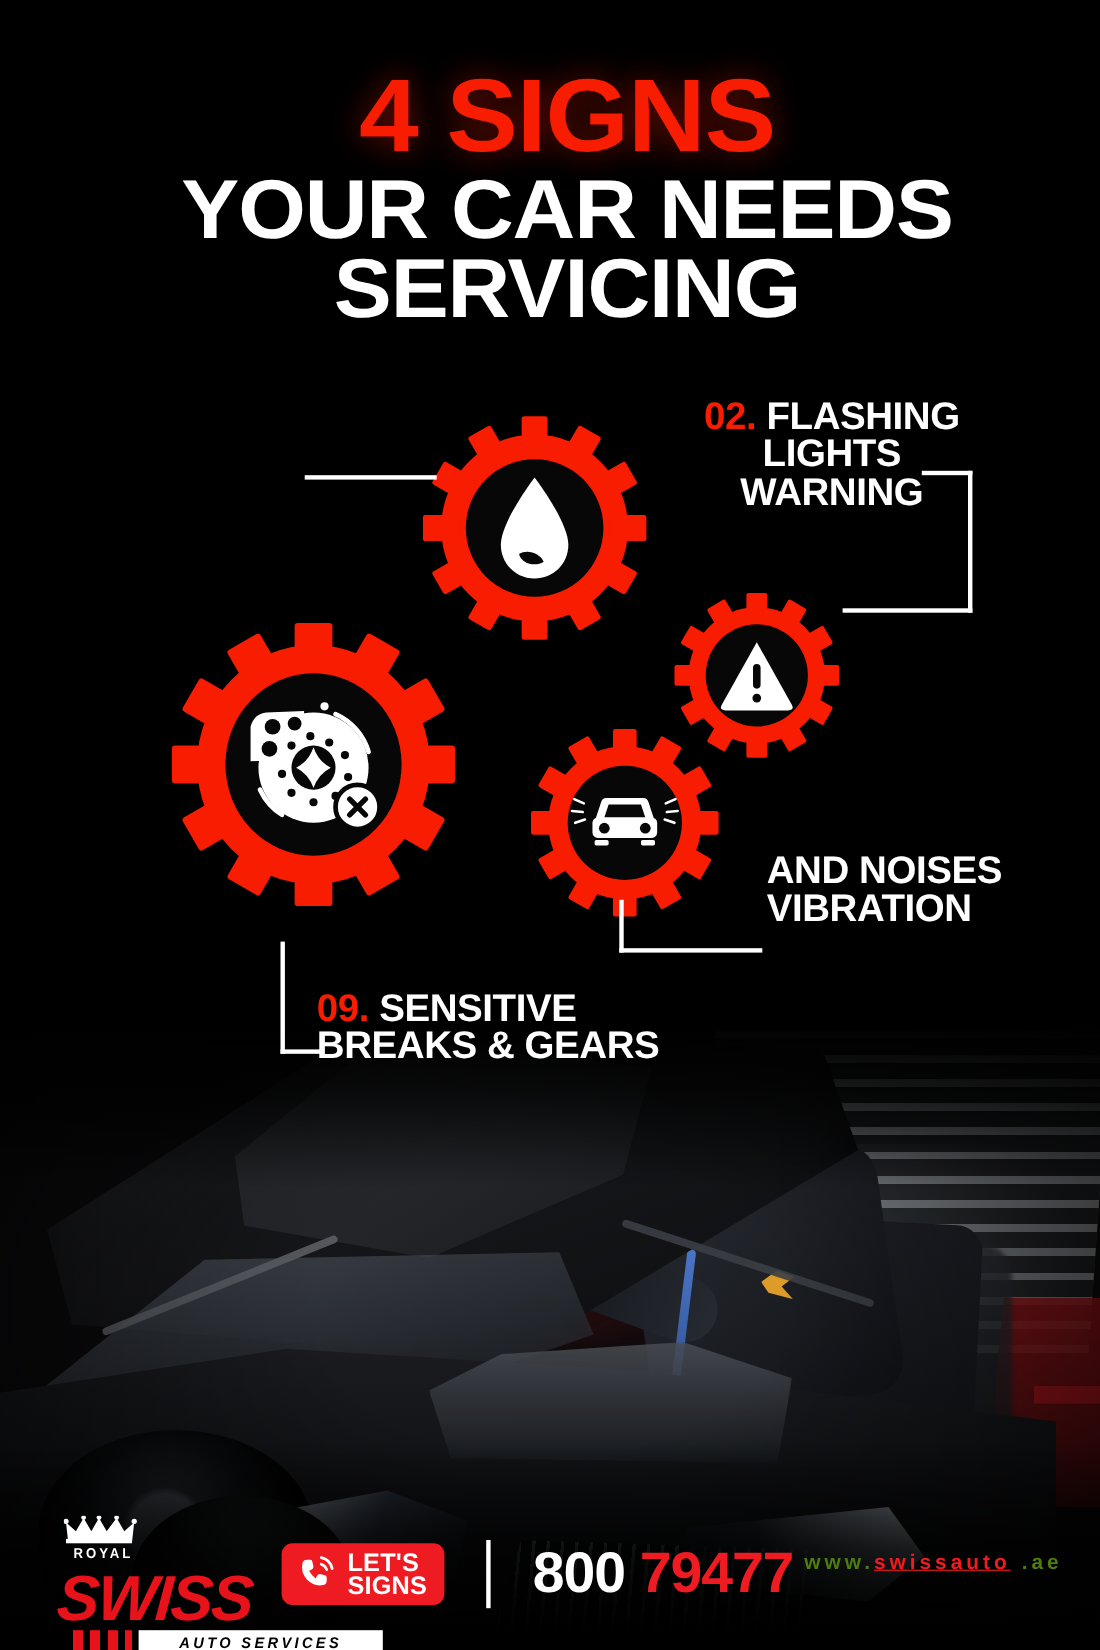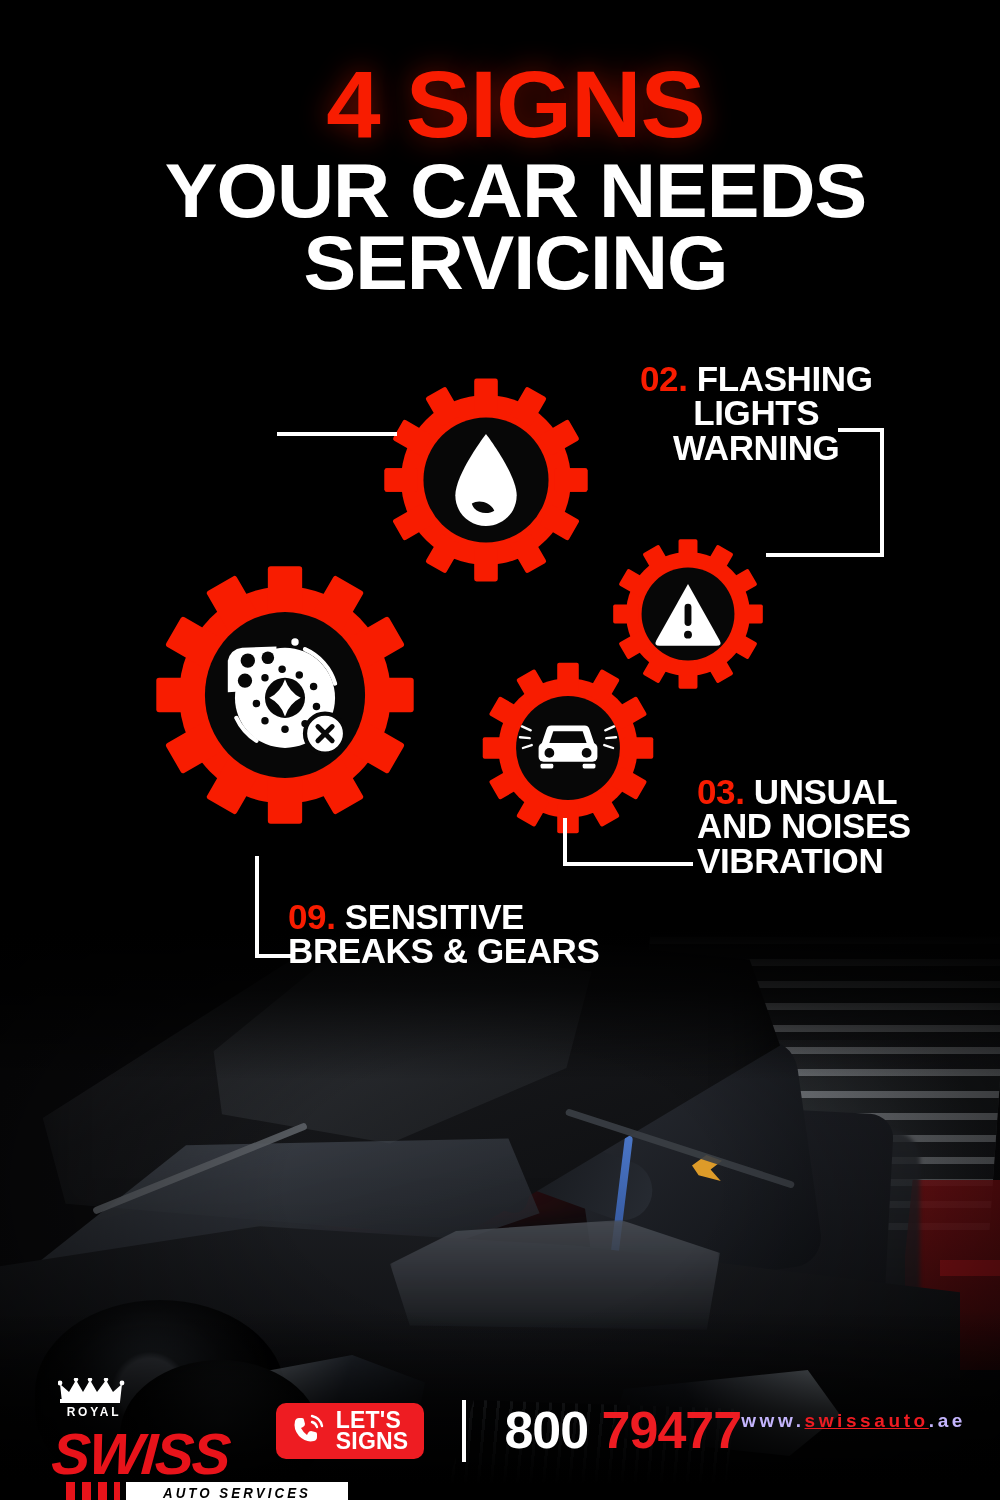--- a/index.html
+++ b/index.html
@@ -125,21 +125,21 @@
 
   .contact { position:absolute; right:34px; bottom:30px; height:78px; display:flex; align-items:center; gap:16px; }
   .letstalk { display:flex; align-items:center; gap:8px; background:#EE1C22; border-radius:10px;
       padding:7px 16px 7px 12px; height:56px; }
   .lt-text { color:#fff; font-weight:bold; font-size:23px; line-height:.92; letter-spacing:.2px; }
   .divider { width:4px; height:62px; background:#fff; margin:0 22px; }
   .phoneblk { display:flex; align-items:flex-start; }
   .phone { font-size:52px; font-weight:bold; line-height:.95; letter-spacing:-1px; }
   .phone .w { color:#fff; } .phone .r { color:#EE1C22; }
   .web { font-size:19px; font-weight:bold; letter-spacing:3.6px; margin-top:4px; }
-  .web .w { color:#c4b5fd; } .web .r { color:#EE1C22;text-decoration:underline; }
+  .web .w { color:#4d7c0f;margin-left:10px; } .web .r { color:#EE1C22;text-decoration:underline; }
 </style>
 </head>
 <body>
 
 <div id="poster">
 
   <div class="photo">
     <div class="ceiling"></div>
     <div class="wallglow"></div>
     <div class="redwall"></div>
@@ -351,24 +351,20 @@
   <div class="callout c2">
     <div>
       <span class="num">02.</span>
       <span class="txt">FLASHING</span>
     </div>
     <div class="txt">LIGHTS</div>
     <div class="txt">WARNING</div>
   </div>
 
   <div class="callout c3">
-    <div>
-      <span class="num">03.</span>
-      <span class="txt">UNSUAL</span>
-    </div>
     <div class="txt">AND NOISES</div>
     <div class="txt">VIBRATION</div>
   </div>
 
   <div class="callout c4">
     <div>
       <span class="num">09.</span>
       <span class="txt">SENSITIVE</span>
     </div>
     <div class="txt">BREAKS &amp; GEARS</div>

